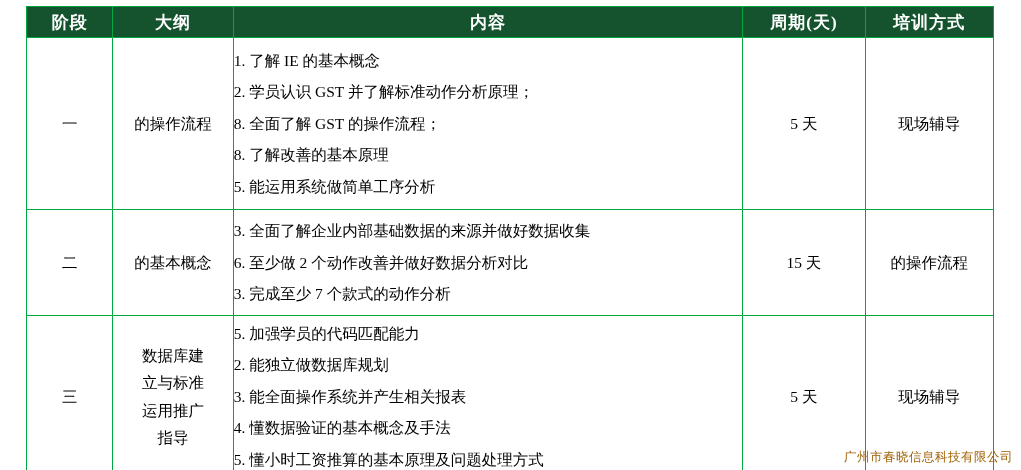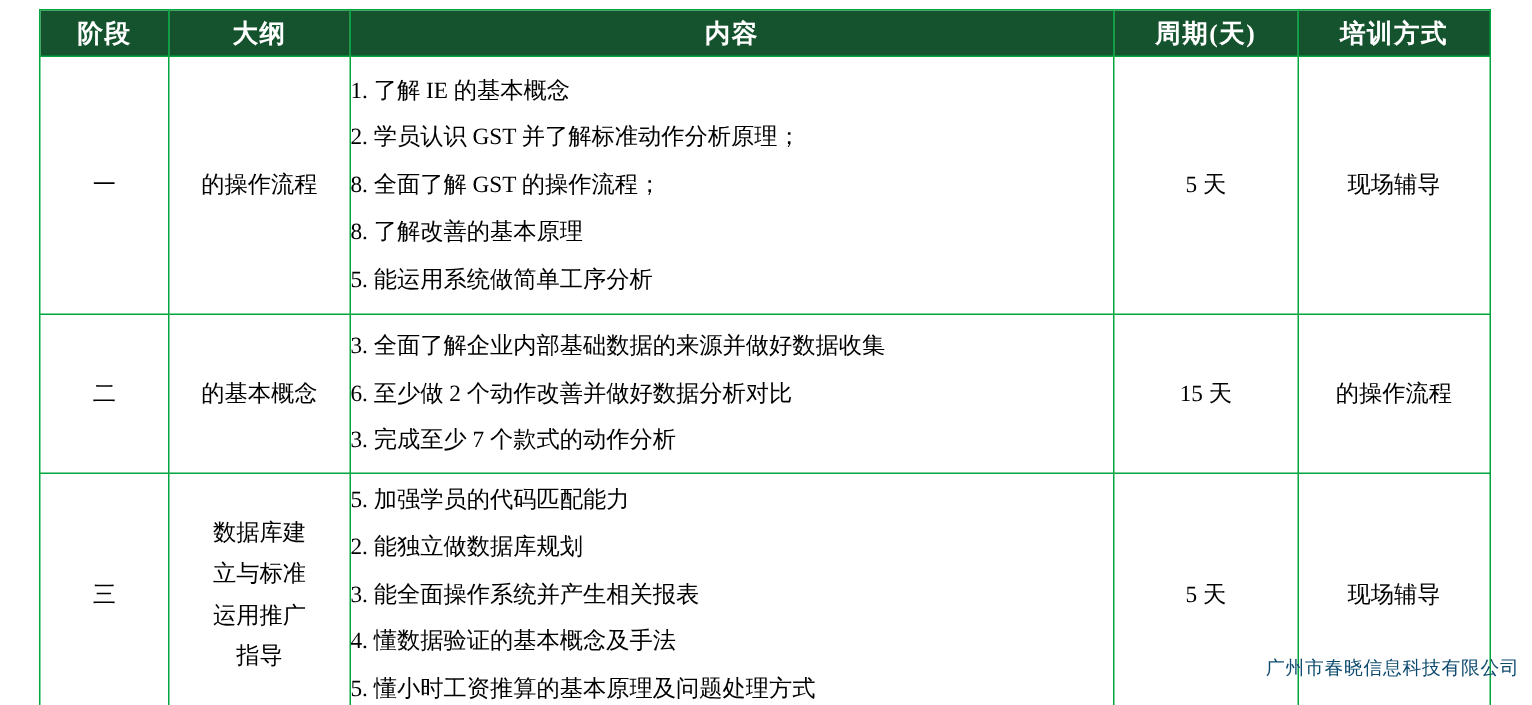--- a/index.html
+++ b/index.html
@@ -69,23 +69,23 @@
   }
   .col-stage { width: 86px; }
   .col-outline { width: 120px; }
   .col-content { width: 508px; }
   .col-period { width: 122px; }
   .col-method { width: 128px; }
 
   .watermark {
     position: absolute;
     right: 8px;
-    bottom: 16px;
+    bottom: 4px;
     font-size: 12.5px;
-    color: #0c4a6e;
+    color: #a16207;
     font-family: "Liberation Sans", sans-serif;
     letter-spacing: 0.5px;
   }
 </style>
 </head>
 <body>
 
 <div class="sheet">
   <table class="plan">
     <colgroup>

